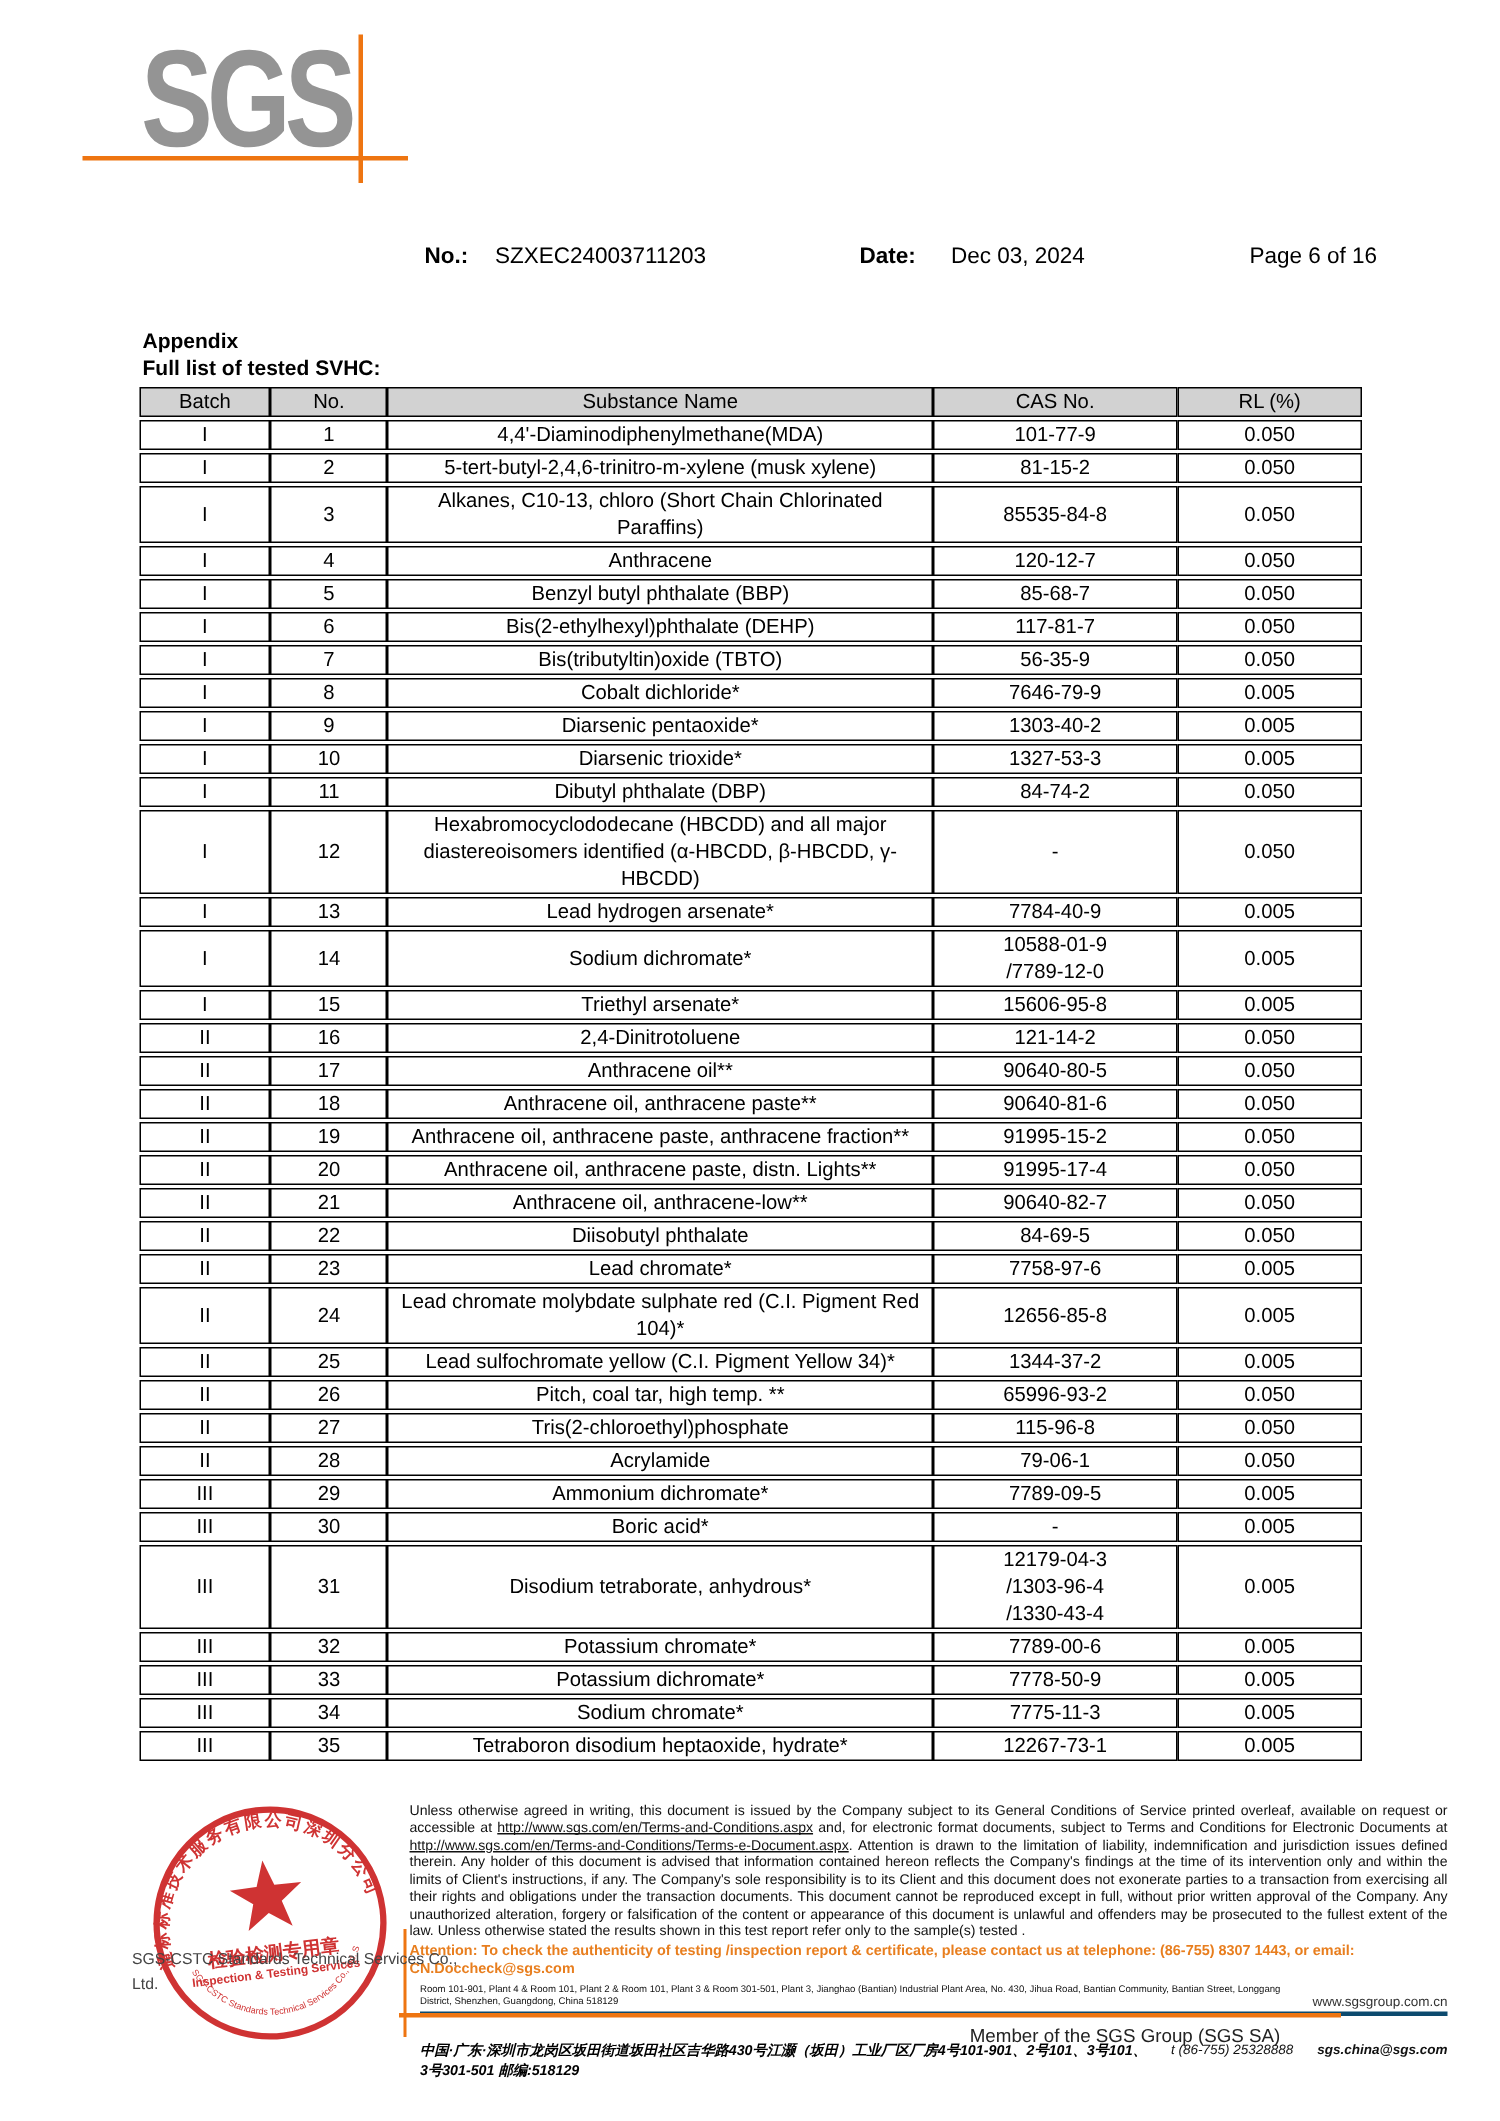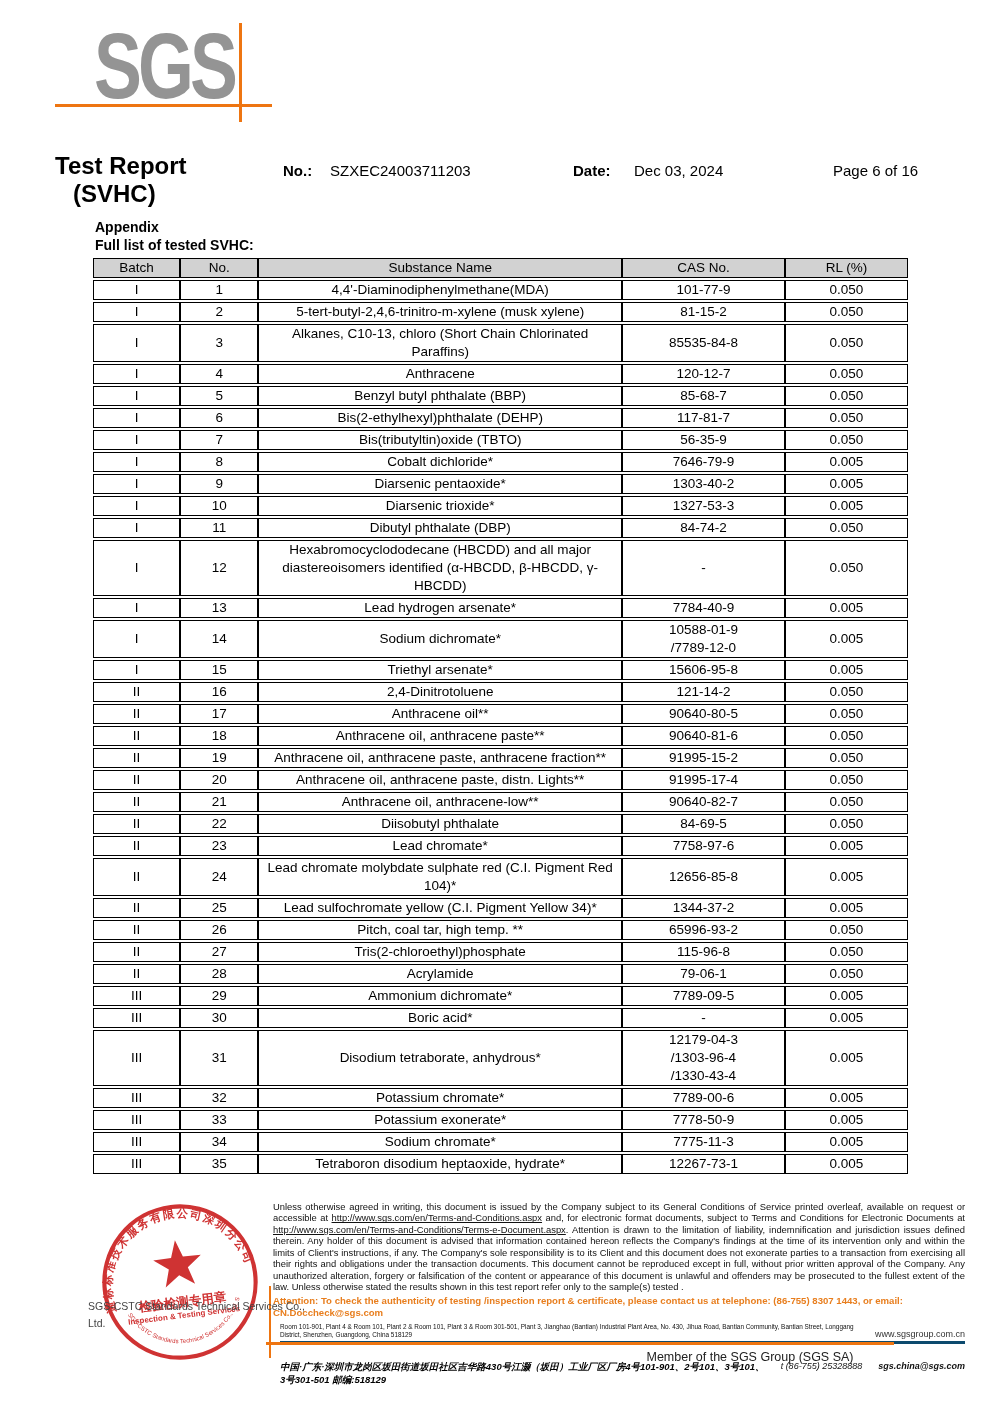--- a/index.html
+++ b/index.html
@@ -78,24 +78,20 @@
 </style>
 </head>
 <body>
 
 <div class="page">
 
   <div class="logo-sgs">SGS</div>
   <div class="logo-hline"></div>
   <div class="logo-vline"></div>
 
-  <div class="title-block">
-    <div>Test Report</div>
-    <div class="l2">(SVHC)</div>
-  </div>
 
   <span class="meta no-label">No.:</span>
   <span class="meta no-value">SZXEC24003711203</span>
   <span class="meta date-label">Date:</span>
   <span class="meta date-value">Dec 03, 2024</span>
   <span class="meta page-info">Page 6 of 16</span>
 
   <div class="appendix-heading">Appendix</div>
   <div class="appendix-subheading">Full list of tested SVHC:</div>
 
@@ -334,21 +330,21 @@
           <tr>
             <td class="col-batch">III</td>
             <td class="col-no">32</td>
             <td class="col-name">Potassium chromate*</td>
             <td class="col-cas">7789-00-6</td>
             <td class="col-rl">0.005</td>
           </tr>
           <tr>
             <td class="col-batch">III</td>
             <td class="col-no">33</td>
-            <td class="col-name">Potassium exonerate*</td>
+            <td class="col-name">Potassium dichromate*</td>
             <td class="col-cas">7778-50-9</td>
             <td class="col-rl">0.005</td>
           </tr>
           <tr>
             <td class="col-batch">III</td>
             <td class="col-no">34</td>
             <td class="col-name">Sodium chromate*</td>
             <td class="col-cas">7775-11-3</td>
             <td class="col-rl">0.005</td>
           </tr>

